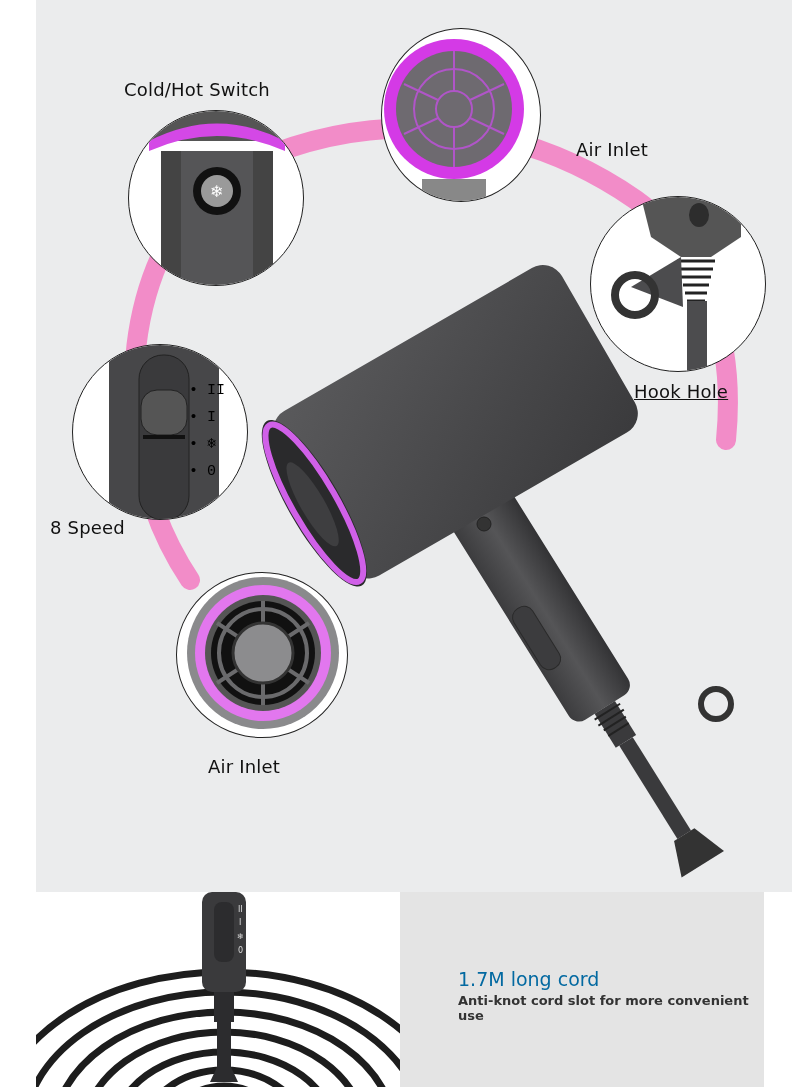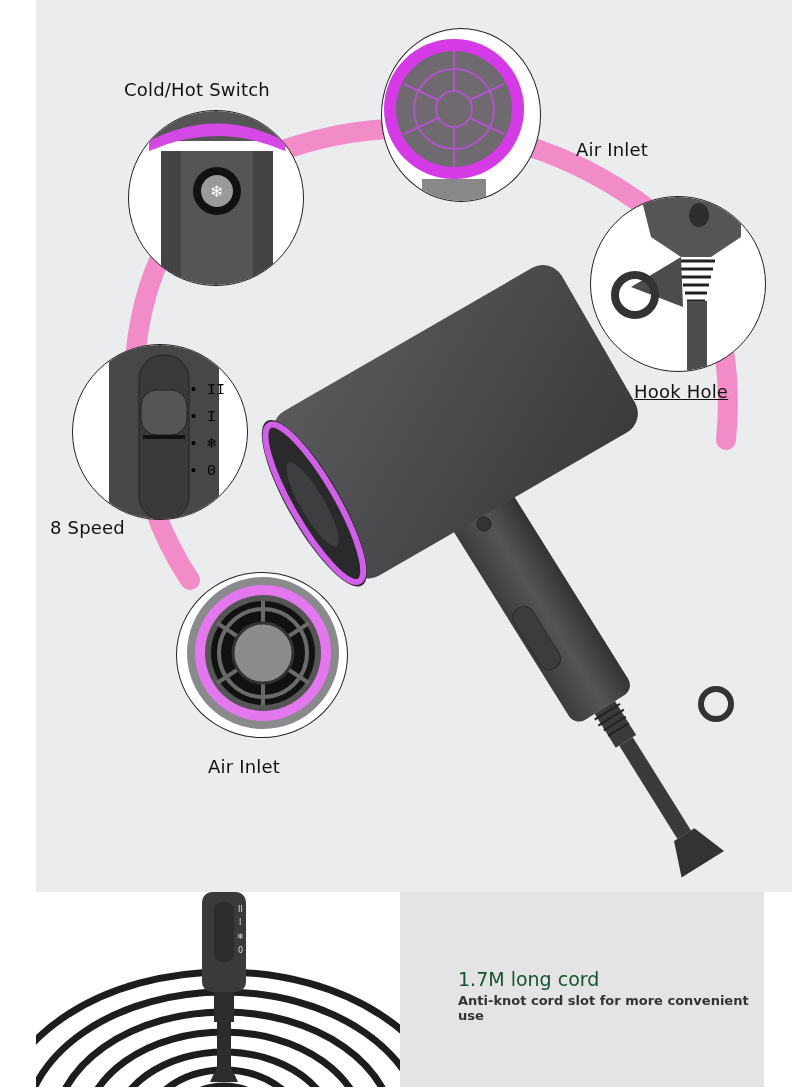--- a/index.html
+++ b/index.html
@@ -3,21 +3,21 @@
 <meta charset="utf-8">
 <style>
   html,body{margin:0;padding:0;}
   body{width:800px;height:1091px;background:#ffffff;position:relative;overflow:hidden;font-family:"DejaVu Sans","Liberation Sans",sans-serif;}
   .top-panel{position:absolute;left:36px;top:0;width:756px;height:892px;background:#ebeced;overflow:hidden;}
   .bottom-left{position:absolute;left:36px;top:892px;width:364px;height:195px;background:#ffffff;overflow:hidden;}
   .bottom-right{position:absolute;left:400px;top:892px;width:364px;height:195px;background:#e4e4e4;}
   .label{position:absolute;color:#111;font-size:18px;white-space:nowrap;letter-spacing:0.2px;}
   .arc{position:absolute;}
   .callout{position:absolute;border-radius:50%;background:#fff;border:1.5px solid #222;overflow:hidden;box-sizing:border-box;}
-  .cord-title{position:absolute;left:58px;top:76px;font-size:19px;color:#14532d;}
+  .cord-title{position:absolute;left:58px;top:76px;font-size:19px;color:#0369a1;}
   .cord-sub{position:absolute;left:58px;top:101px;font-size:13px;color:#333;font-weight:bold;}
 </style>
 </head>
 <body>
 
 <div class="top-panel">
 
   <svg class="arc" width="728" height="892" style="left:0;top:0;">
     <path d="M 154 580 C 60 440, 90 230, 200 170 C 320 110, 470 110, 600 200 C 670 250, 700 340, 690 440" fill="none" stroke="#f28cc8" stroke-width="20" stroke-linecap="round"></path>
   </svg>

